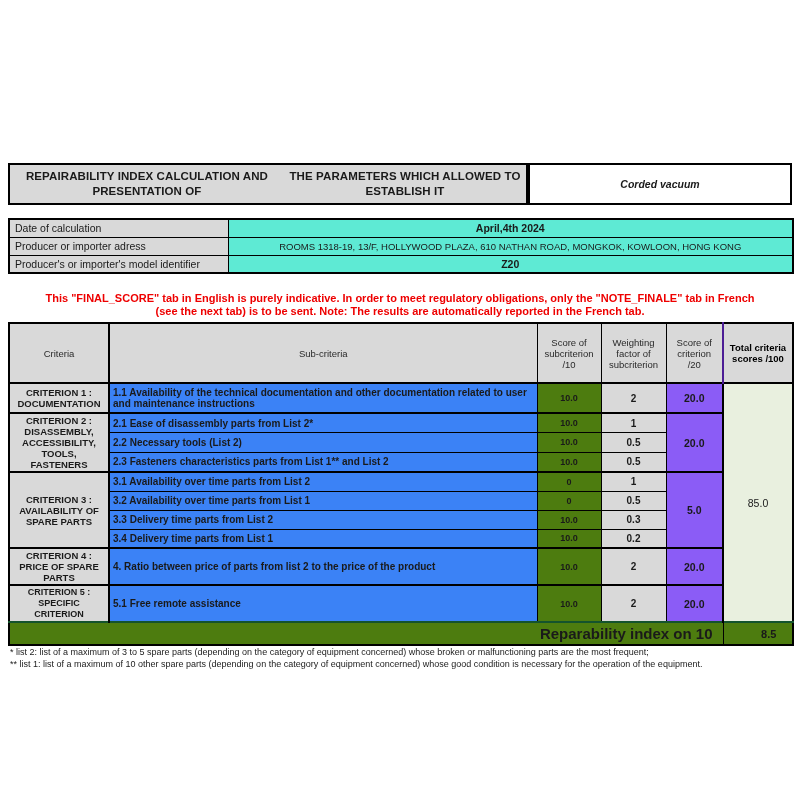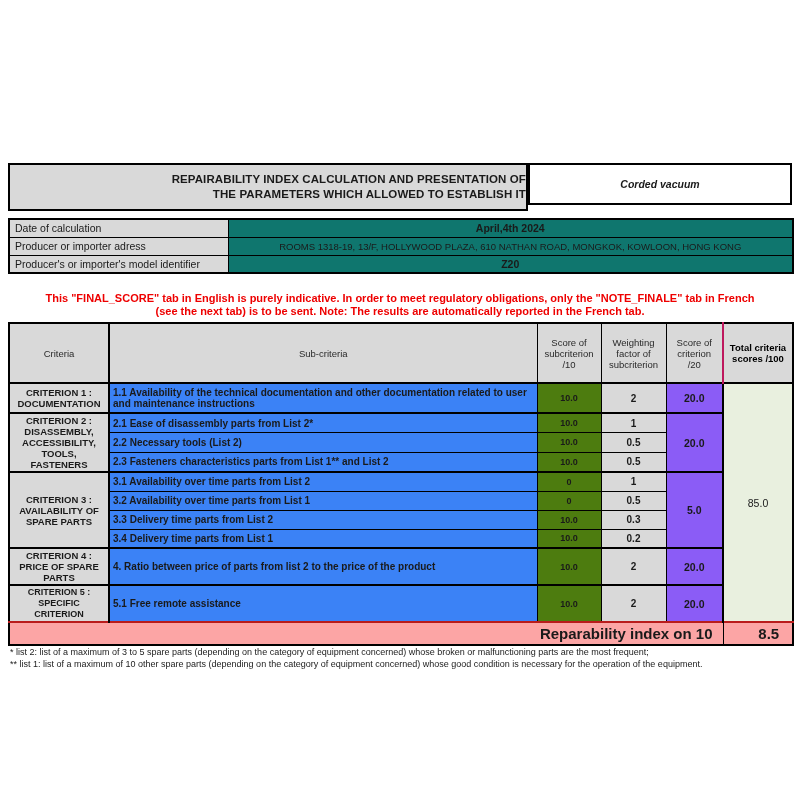--- a/index.html
+++ b/index.html
@@ -3,37 +3,37 @@
 <meta charset="utf-8">
 <style>
   html,body{margin:0;padding:0;background:#ffffff;}
   body{width:800px;height:800px;position:relative;overflow:hidden;
        font-family:"Liberation Sans", sans-serif;color:#1a1a1a;
        -webkit-font-smoothing:antialiased;}
   .abs{position:absolute;}
 
   
   .title-band{top:163px;left:8px;width:784px;height:42px;display:flex;}
-  .title-box{box-sizing:border-box;width:520px;height:48px;background:#d9d9d9;
-             border:2px solid #000;display:flex;flex-direction:column;
-             align-items:flex-end;justify-content:center;}
+  .title-box{box-sizing:border-box;width:520px;height:42px;background:#d9d9d9;
+             border:2px solid #000;display:flex;
+             align-items:center;justify-content:center;}
   .title-box div{font-size:11.5px;font-weight:700;line-height:15px;letter-spacing:.1px;text-align:center;}
   .product-box{box-sizing:border-box;width:264px;height:42px;background:#fff;
                border:2px solid #000;border-left:2px solid #000;margin-left:0;
                display:flex;align-items:center;justify-content:center;}
   .product-box span{font-size:10.5px;font-style:italic;font-weight:600;}
 
   
   .info-table{top:218px;left:8px;}
   table{border-collapse:collapse;table-layout:fixed;}
   .info-table table{width:784px;border:2px solid #000;}
   .info-table td{border:1px solid #000;height:18px;box-sizing:border-box;
                  overflow:hidden;white-space:nowrap;}
   .info-label{background:#d9d9d9;font-size:10.5px;padding:0 0 0 5px;width:219px;}
-  .info-value{background:#0f766e;font-size:10.5px;text-align:center;width:565px;}
+  .info-value{background:#5eead4;font-size:10.5px;text-align:center;width:565px;}
   .info-value.bold{font-weight:700;}
   .info-value.small{font-size:9.5px;}
 
   
   .notice{top:292px;left:0;width:800px;text-align:center;color:#ee0000;
           font-weight:700;font-size:11px;line-height:13px;}
 
   
   .score-table{top:322px;left:8px;}
   .score-table table{width:784px;border:2px solid #000;}
@@ -54,24 +54,24 @@
   .c-score{background:#4d7c0f;text-align:center;font-weight:700;font-size:9px;
            vertical-align:middle;}
   .c-weight{background:#d9d9d9;text-align:center;font-weight:700;font-size:10px;
             vertical-align:middle;}
   .c-cscore{background:#8b5cf6;text-align:center;font-weight:600;font-size:10.5px;
             vertical-align:middle;}
   .c-total{background:#e9f0df;text-align:center;font-weight:500;font-size:10.5px;
            border-left:2px solid #000 !important;vertical-align:middle;}
   tr.group-start td{border-top:2px solid #000;}
   thead tr td{border-bottom:2px solid #000;}
-  .index-row td{border-top:2px solid #b91c1c;background:#fca5a5;padding-left:25px;}
+  .index-row td{border-top:2px solid #14532d;background:#4d7c0f;padding-left:25px;}
   .idx-label{text-align:right;font-weight:700;font-size:15px;padding-right:10px !important;
              vertical-align:middle;}
-  .idx-val{text-align:center;font-weight:600;font-size:15px;vertical-align:middle;}
+  .idx-val{text-align:center;font-weight:600;font-size:11px;vertical-align:middle;}
 
   
   .footnotes{top:647px;left:10px;width:780px;font-size:9px;
              line-height:11.5px;color:#222;}
   .footnotes p{margin:0;}
 </style>
 </head>
 <body>
 
 <div class="abs title-band">
@@ -118,21 +118,21 @@
         <col style="width:57px">
         <col style="width:70px">
     </colgroup>
     <thead>
       <tr class="h-hdr">
         <td class="hdr">Criteria</td>
         <td class="hdr" style="border-left:2px solid #000">Sub-criteria</td>
         <td class="hdr">Score of subcriterion /10</td>
         <td class="hdr">Weighting factor of subcriterion</td>
         <td class="hdr">Score of criterion /20</td>
-        <td class="hdr bold" style="border-left:2px solid #be185d">Total criteria scores /100</td>
+        <td class="hdr bold" style="border-left:2px solid #4c1d95">Total criteria scores /100</td>
       </tr>
     </thead>
     <tbody>
 
       <tr class="h-tall group-start">
         <td class="c-crit">CRITERION 1 : DOCUMENTATION</td>
         <td class="c-sub">1.1 Availability of the technical documentation and other documentation related to user and maintenance instructions</td>
         <td class="c-score">10.0</td>
         <td class="c-weight">2</td>
         <td class="c-cscore">20.0</td>

